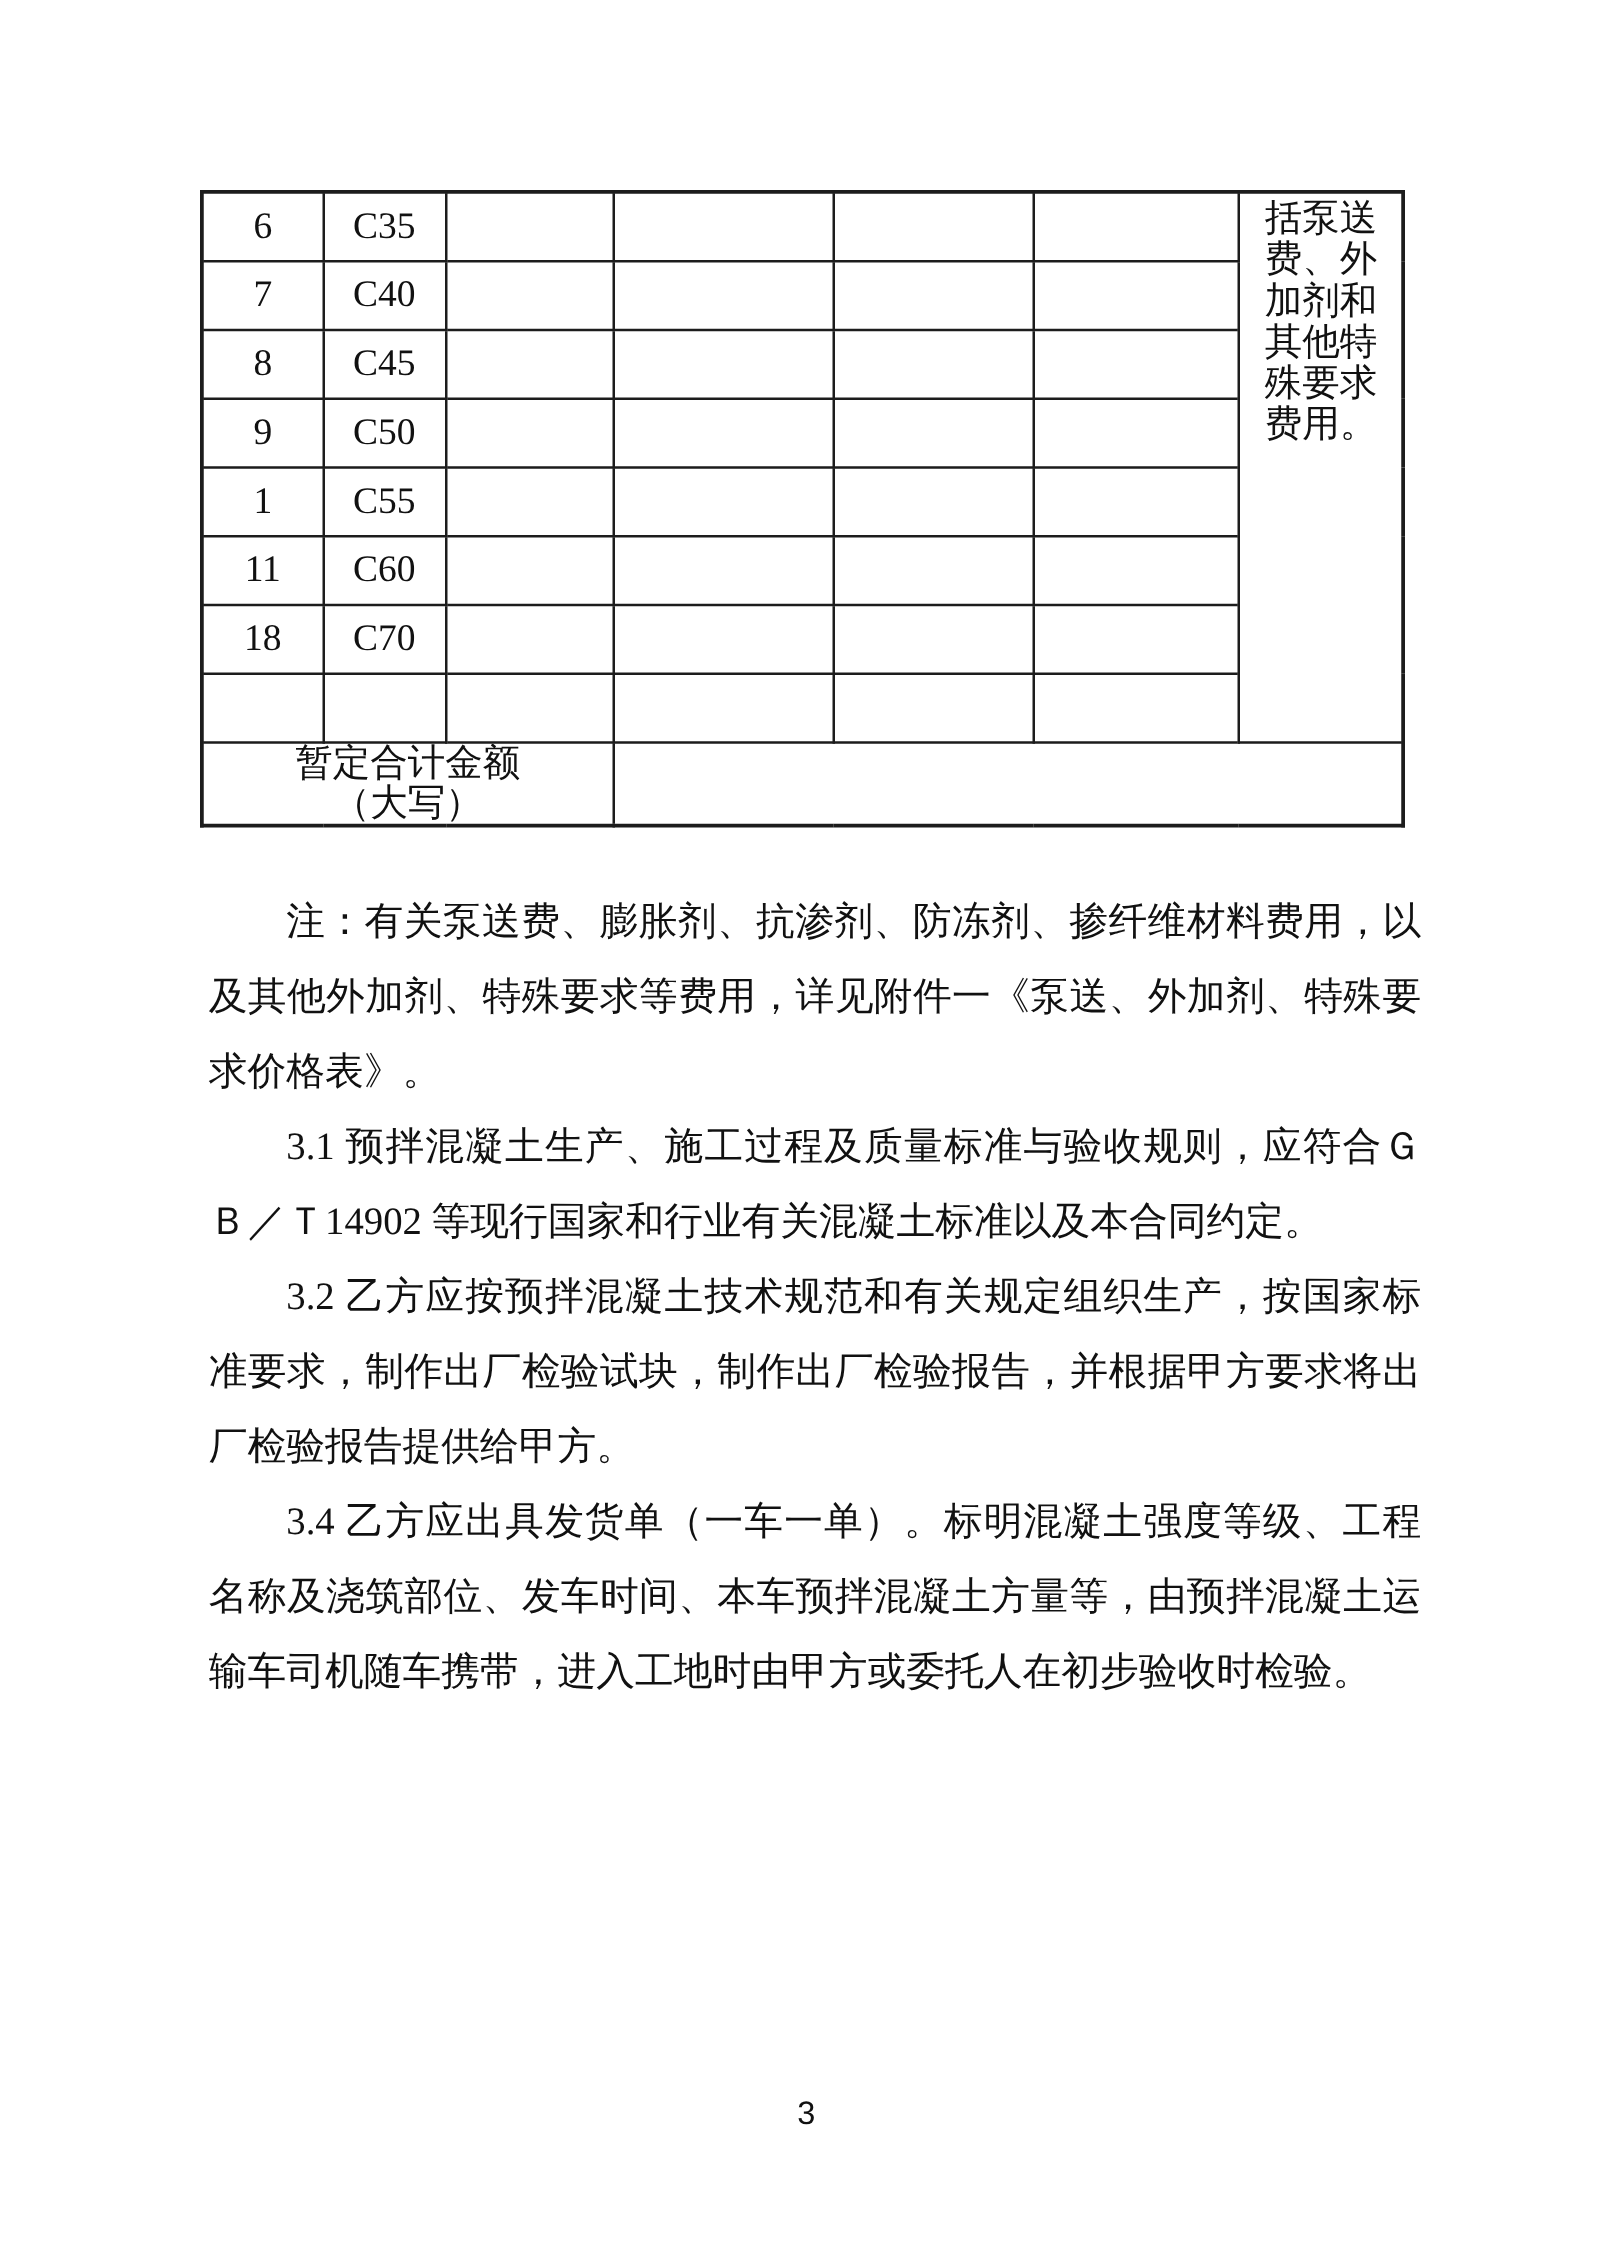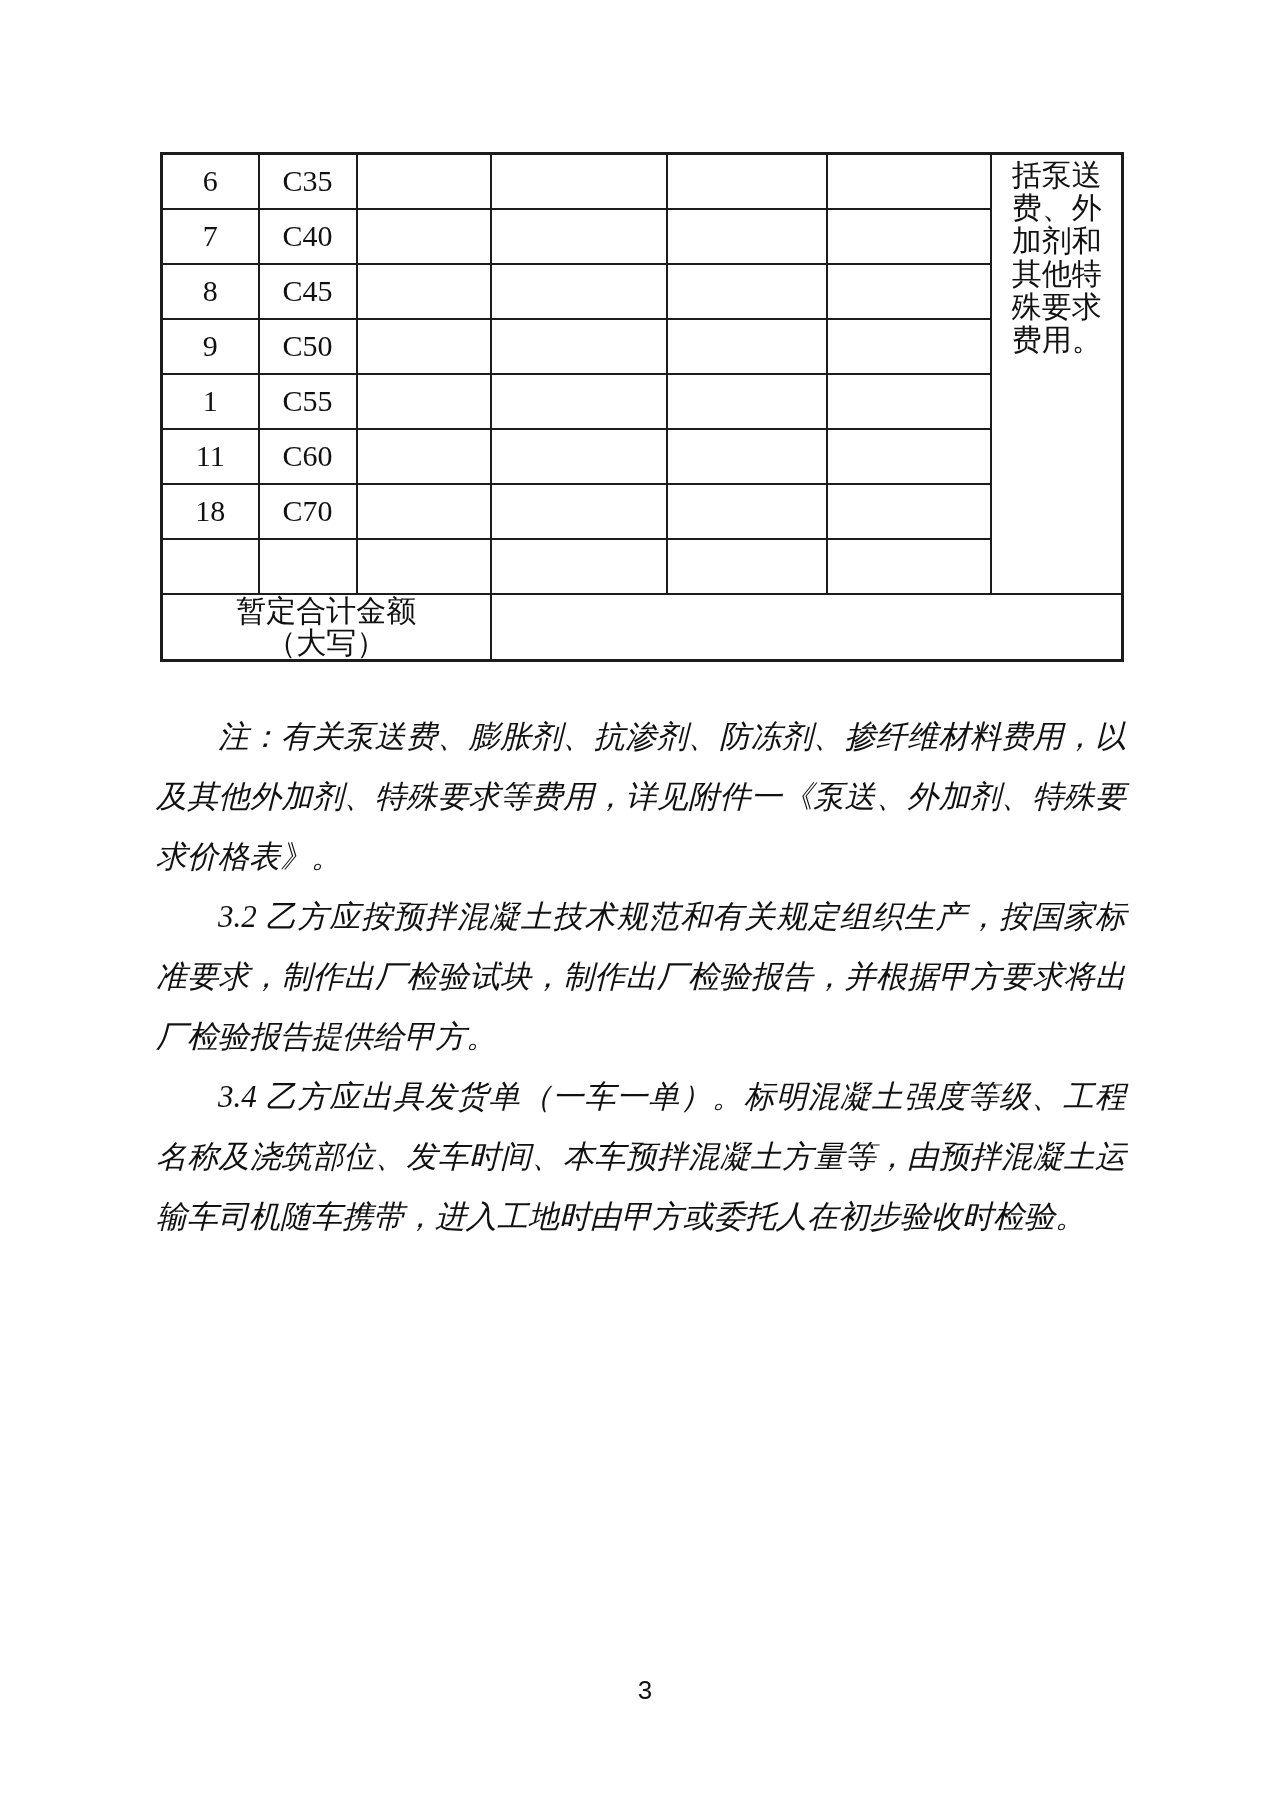--- a/index.html
+++ b/index.html
@@ -43,24 +43,23 @@
     padding: 3px 14px 0 15px !important;
     word-break: break-all;
     margin-left: 44px;
   }
   .c-total-label { font-size: 27px; line-height: 32px; }
   .c-total-value { }
 
   
   .content {
     position: absolute;
-    left: 156px;
+    left: 167px;
     top: 707px;
     width: 970px;
-    font-style: italic;
   }
   .content p {
     margin: 0;
     font-size: 31px;
     line-height: 60px;
     text-align: justify;
     text-justify: inter-ideograph;
     text-indent: 62px;
     word-break: break-all;
   }
@@ -165,17 +164,18 @@
         <div>暂定合计金额</div>
         <div>（大写）</div>
       </td>
       <td class="c-total-value" colspan="4"></td>
     </tr>
   </tbody>
 </table>
 
 <div class="content">
   <p>注：有关泵送费、膨胀剂、抗渗剂、防冻剂、掺纤维材料费用，以及其他外加剂、特殊要求等费用，详见附件一《泵送、外加剂、特殊要求价格表》。</p>
+  <p>3.1 预拌混凝土生产、施工过程及质量标准与验收规则，应符合ＧＢ／Ｔ14902 等现行国家和行业有关混凝土标准以及本合同约定。</p>
   <p>3.2 乙方应按预拌混凝土技术规范和有关规定组织生产，按国家标准要求，制作出厂检验试块，制作出厂检验报告，并根据甲方要求将出厂检验报告提供给甲方。</p>
   <p>3.4 乙方应出具发货单（一车一单）。标明混凝土强度等级、工程名称及浇筑部位、发车时间、本车预拌混凝土方量等，由预拌混凝土运输车司机随车携带，进入工地时由甲方或委托人在初步验收时检验。</p>
 </div>
 
 <div class="page-number">3</div>
 
 </body></html>

